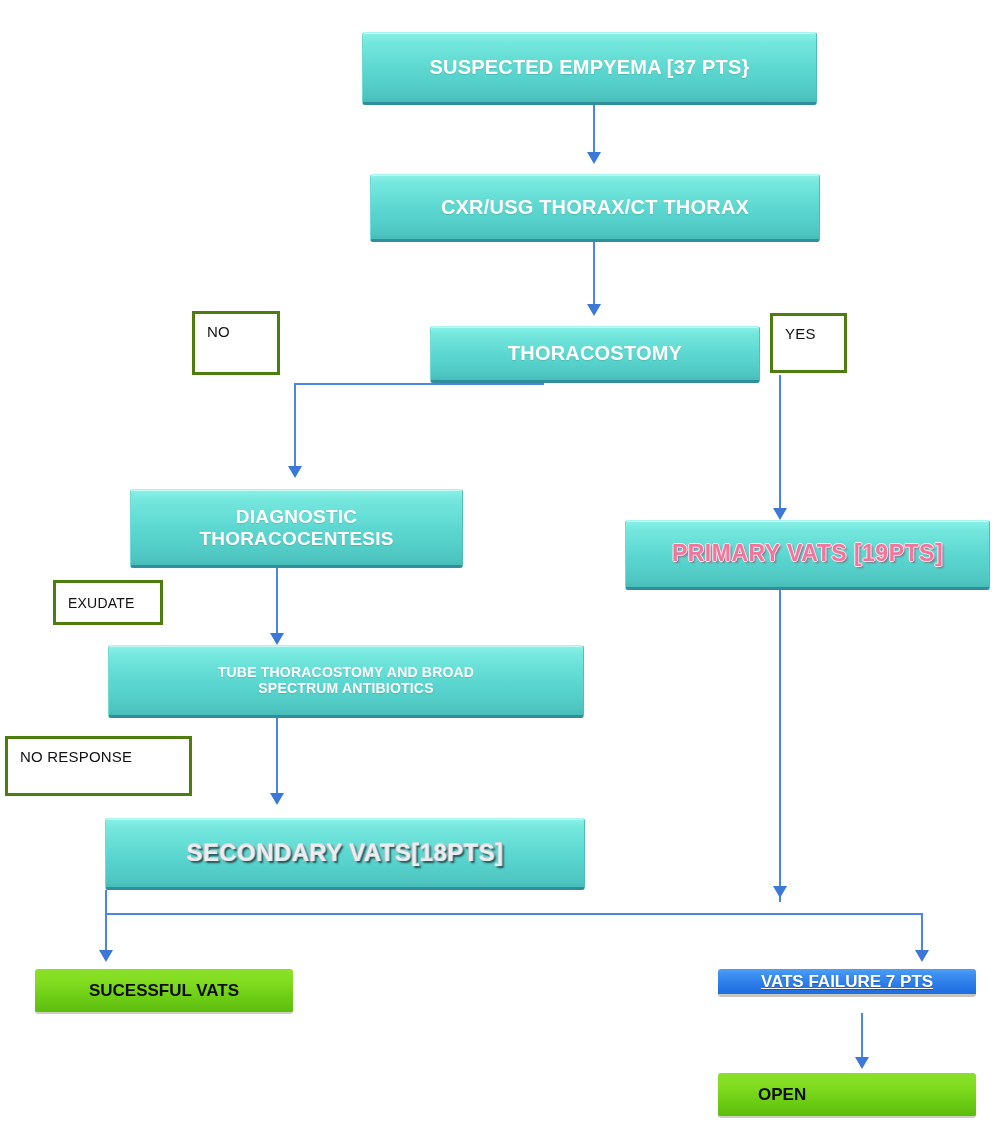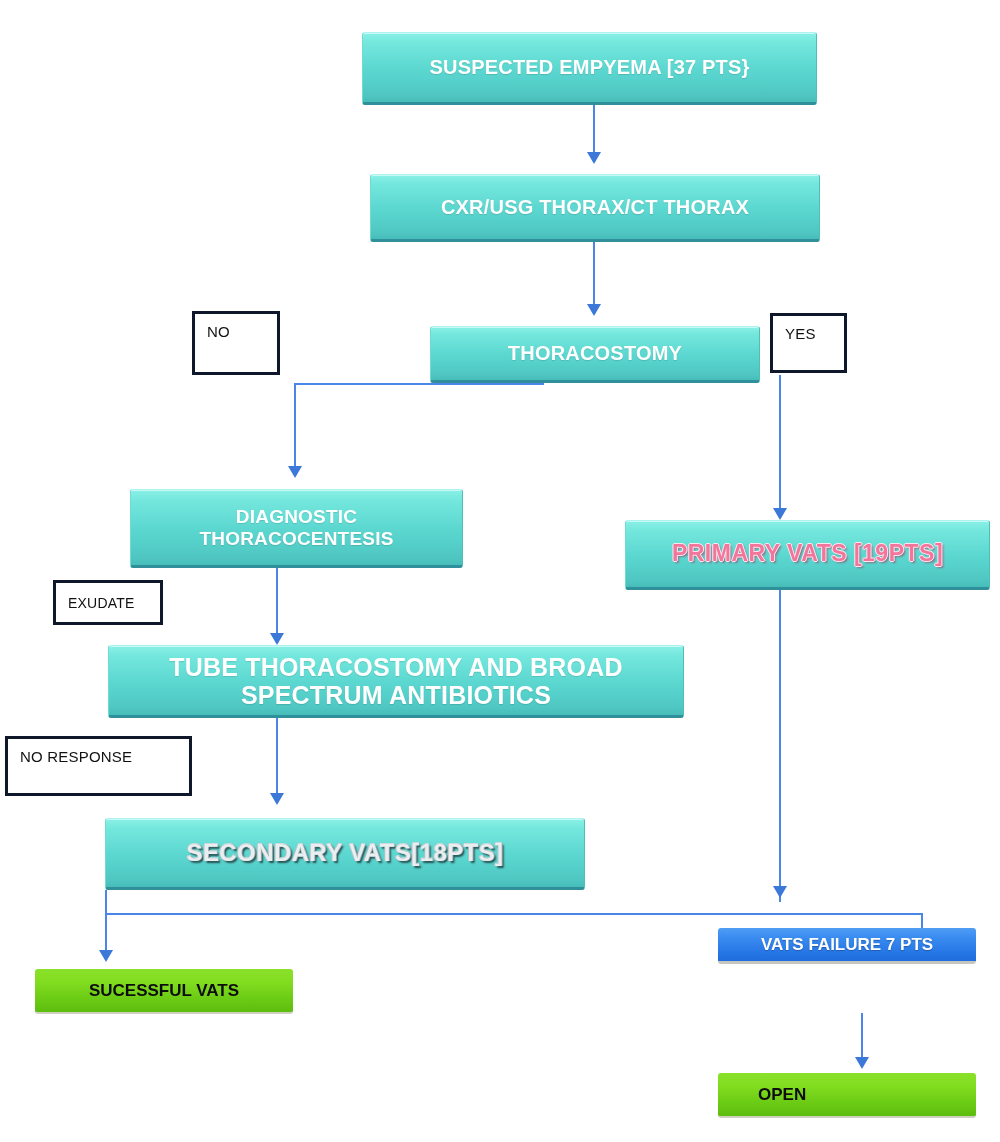--- a/index.html
+++ b/index.html
@@ -70,21 +70,21 @@
     text-shadow:
       1px 0 0 #9aa6ab, -1px 0 0 #b9c4c8,
       0 -1px 0 #cfd8db,
       2px 2px 2px rgba(20,30,35,.75);
   }
 
   
   .annot {
     position: absolute;
     background: #ffffff;
-    border: 3px solid #0f172a;
+    border: 3px solid #4d7c0f;
     display: flex;
     align-items: flex-start;
     padding: 9px 12px;
     color: #111111;
     font-size: 15px;
     font-weight: 400;
     letter-spacing: .2px;
   }
 
   
@@ -186,38 +186,38 @@
   </div>
 
   <div class="node teal" style="left:625px; top:520px; width:365px; height:70px;">
     <span class="pink-label" style="font-size:23px;">PRIMARY VATS [19PTS]</span>
   </div>
 
   <div class="annot" style="left:53px; top:580px; width:110px; height:45px; align-items:center; font-size:14px;">
     <span>EXUDATE</span>
   </div>
 
-  <div class="node teal" style="left:108px; top:645px; width:576px; height:73px; font-size:25px; flex-direction:column;">
+  <div class="node teal" style="left:108px; top:645px; width:476px; height:73px; font-size:14px; flex-direction:column;">
     <span>TUBE THORACOSTOMY AND BROAD</span>
     <span>SPECTRUM ANTIBIOTICS</span>
   </div>
 
   <div class="annot" style="left:5px; top:736px; width:187px; height:60px; font-size:15px;">
     <span>NO RESPONSE</span>
   </div>
 
   <div class="node teal" style="left:105px; top:818px; width:480px; height:72px;">
     <span class="emboss-label" style="font-size:24px;">SECONDARY VATS[18PTS]</span>
   </div>
 
   <div class="node green" style="left:35px; top:969px; width:258px; height:45px; font-size:17px;">
     <span>SUCESSFUL VATS</span>
   </div>
 
-  <div class="node blue" style="left:718px; top:928px; width:258px; height:36px; font-size:17px;">
+  <div class="node blue" style="left:718px; top:969px; width:258px; height:28px; font-size:17px;text-decoration:underline;">
     <span>VATS FAILURE 7 PTS</span>
   </div>
 
   <div class="node green left-pad" style="left:718px; top:1073px; width:258px; height:45px; font-size:17px;">
     <span>OPEN</span>
   </div>
 
 </div>
 
 </body></html>

